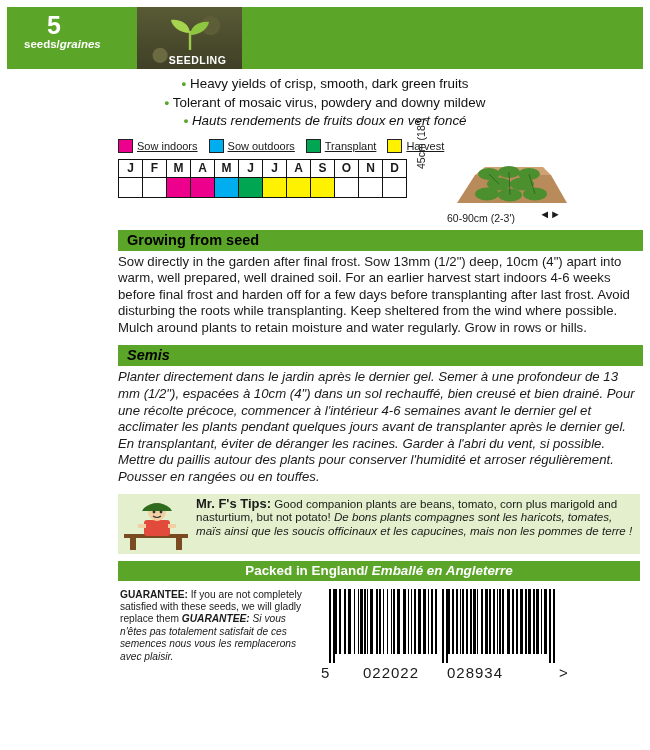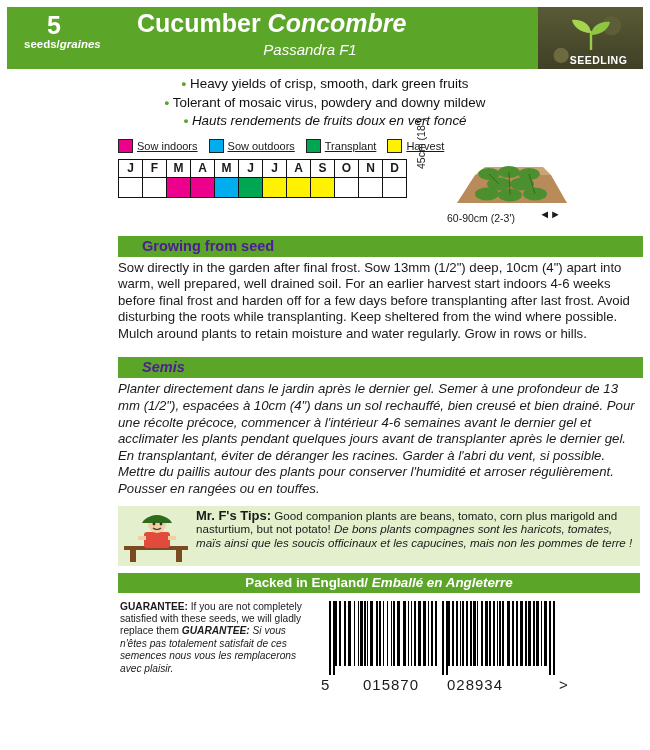--- a/index.html
+++ b/index.html
@@ -156,26 +156,26 @@
     margin-top: 26px;
   }
   .arrow {
     position: absolute;
     right: 6px; bottom: 1px;
     font-size: 11px;
   }
 
   
   .sec-head {
-    margin: 15px 7px 0 118px;
+    margin: 9px 7px 0 118px;
     background: #5ba528;
-    color: #4c1d95;
+    color: #000000;
     font-size: 14.5px;
     font-weight: bold;
-    padding: 2px 0 3px 24px;
+    padding: 2px 0 3px 9px;
     position: relative;
   }
   .sec-head.fr { font-style: italic; font-weight: bold; }
   .sec-head::after {
     content: "";
     position: absolute;
     right: -1px; top: 0;
     border-left: 13px solid #5ba528;
     border-top: 0 solid transparent;
   }
@@ -259,27 +259,20 @@
 <body>
 
 <div id="packet">
 
   <div class="header">
     <div class="header-left">
       <div class="hdr-seeds-num">5</div>
       <div class="hdr-seeds-label">
         <span>seeds</span><span>/</span><i>graines</i>
       </div>
-    </div>
-    <div class="header-mid">
-      <div class="hdr-title">
-        <span>Cucumber</span>
-        <span class="fr">Concombre</span>
-      </div>
-      <div class="hdr-variety">Passandra F1</div>
     </div>
     <div class="header-right">
       <div class="seedling-art"></div>
       <svg class="sprout" width="58" height="36" viewBox="0 0 58 36">
         <path d="M29 35 L29 16" stroke="#9ccb4a" stroke-width="2.4" fill="none"></path>
         <path d="M29 18 C18 18 11 11 10 5 C20 4 28 9 29 18 Z" fill="#a6d44f"></path>
         <path d="M29 20 C40 20 47 13 48 7 C38 6 30 11 29 20 Z" fill="#8ec63f"></path>
       </svg>
       <div class="seedling-label">SEEDLING</div>
     </div>
@@ -527,20 +520,20 @@
           <i style="width: 1px; background: rgb(0, 0, 0); height: 88%;"></i>
           <i style="width: 2px; background: transparent; height: 88%;"></i>
           <i style="width: 3px; background: rgb(0, 0, 0); height: 88%;"></i>
           <i style="width: 2px; background: transparent; height: 88%;"></i>
           <i style="width: 2px; background: rgb(0, 0, 0);"></i>
           <i style="width: 2px; background: transparent;"></i>
           <i style="width: 2px; background: rgb(0, 0, 0);"></i>
         </div>
       <div class="bc-digits">
         <span style="width:14px">5</span>
-        <span style="width:112px; text-align:center">015870</span>
+        <span style="width:112px; text-align:center">022022</span>
         <span style="width:112px; ">028934</span>
         <span style="width:14px">&gt;</span>
       </div>
     </div>
   </div>
 
 </div>
 
 </body></html>

